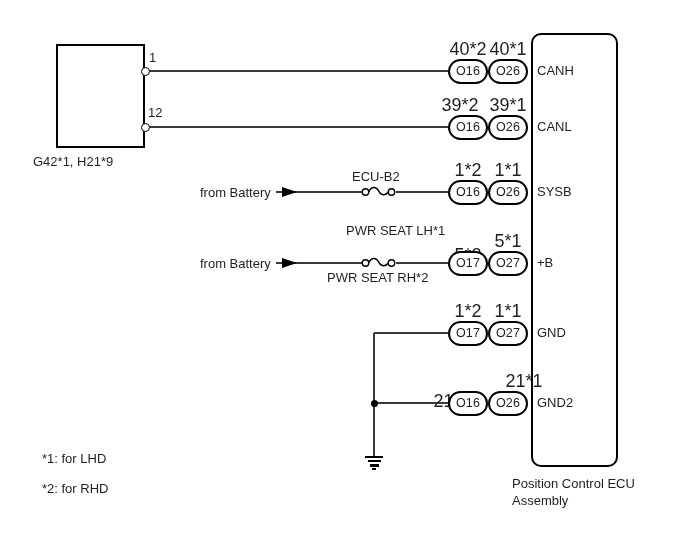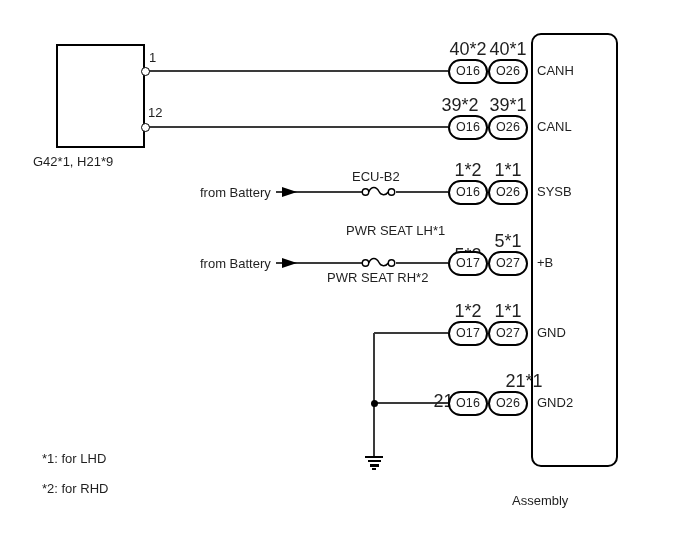--- a/index.html
+++ b/index.html
@@ -37,20 +37,21 @@
 <div id="stage">
 
   <div class="box" style="left:56px;top:44px;width:89px;height:104px;"></div>
 
   <div class="txt" style="left:149px;top:51px;">1</div>
   <div class="txt" style="left:148px;top:106px;">12</div>
 
   <div class="txt" style="left:33px;top:155px;">G42*1, H21*9</div>
 
   <div class="box" style="left:531px;top:33px;width:87px;height:434px;border-radius:10px;"></div>
+  <div class="txt" style="left:512px;top:477px;">Position Control ECU</div>
   <div class="txt" style="left:512px;top:494px;">Assembly</div>
 
   <div class="wire-h" style="left:149px;top:70.3px;width:299px;"></div>
   <div class="pin-circle" style="left:140.5px;top:66.5px;"></div>
 
   <div class="wire-h" style="left:149px;top:126.3px;width:299px;"></div>
   <div class="pin-circle" style="left:140.5px;top:122.5px;"></div>
 
   <div class="txt" style="left:200px;top:186px;">from Battery</div>
   <div class="wire-h" style="left:276px;top:191.3px;width:87px;"></div>

